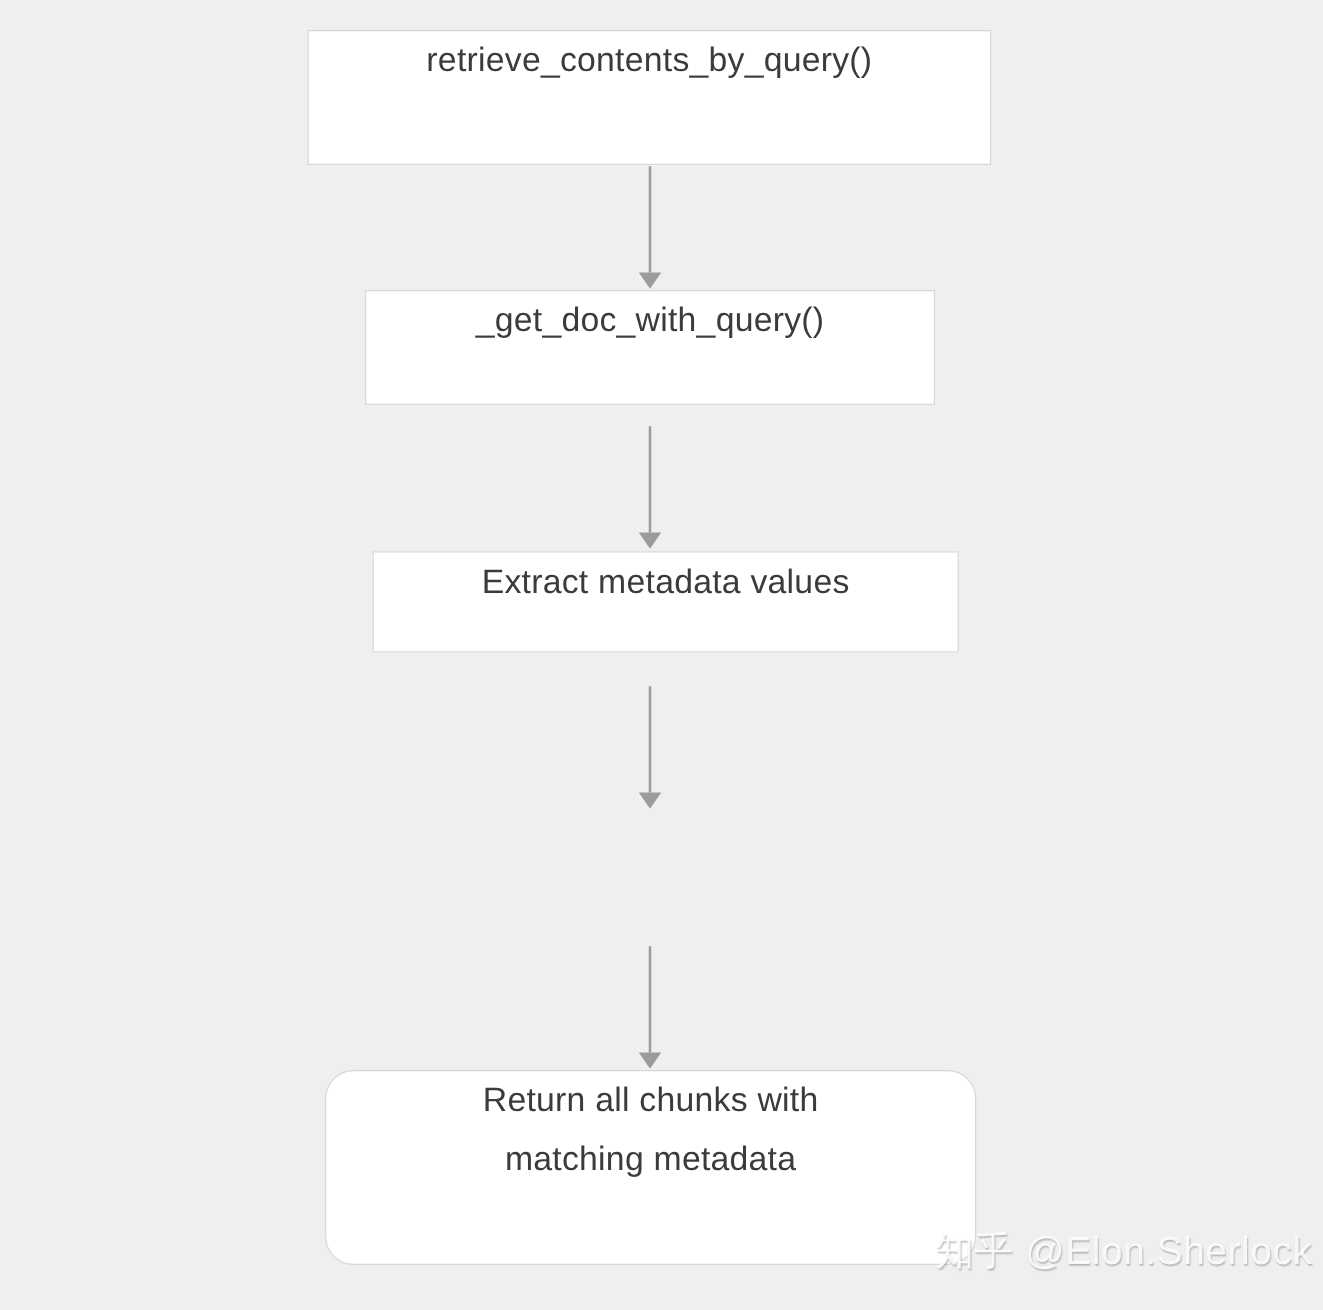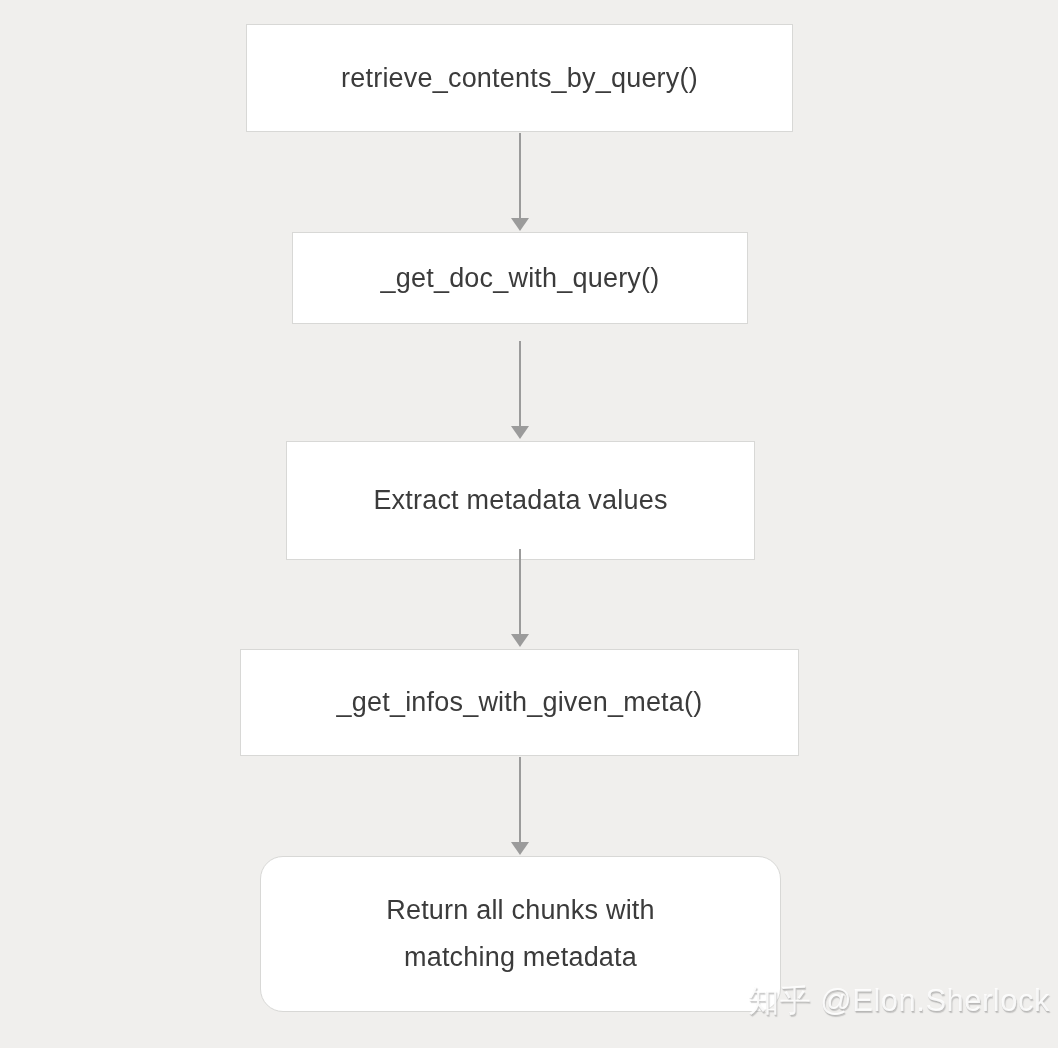--- a/index.html
+++ b/index.html
@@ -17,34 +17,33 @@
   .canvas {
     position: absolute;
     inset: 0;
   }
   .node {
     position: absolute;
     background: #ffffff;
     border: 1px solid #d8d8d6;
     box-sizing: border-box;
     display: flex;
-    align-items: center;
     justify-content: center;
   }
   .node-label {
     font-size: 27px;
     line-height: 47px;
     color: #3b3b3b;
     text-align: center;
     white-space: pre-line;
     letter-spacing: 0.2px;
   }
   .node-1 { left: 246px; top: 24px;  width: 547px; height: 108px; }
   .node-2 { left: 292px; top: 232px; width: 456px; height: 92px; }
-  .node-3 { left: 286px; top: 441px; width: 469px; height: 119px; }
+  .node-3 { left: 298px; top: 441px; width: 469px; height: 81px; }
   .node-4 { left: 240px; top: 649px; width: 559px; height: 107px; }
   .node-5 { left: 260px; top: 856px; width: 521px; height: 156px; border-radius: 23px; }
 
   .edge {
     position: absolute;
     left: 511px;
     width: 18px;
     display: flex;
     flex-direction: column;
     align-items: center;
@@ -104,23 +103,20 @@
 
   <div class="node node-3">
     <span class="node-label">Extract metadata values</span>
   </div>
 
   <div class="edge edge-3">
     <div class="edge-line"></div>
     <div class="edge-head"></div>
   </div>
 
-  <div class="node node-4">
-    <span class="node-label">_get_infos_with_given_meta()</span>
-  </div>
 
   <div class="edge edge-4">
     <div class="edge-line"></div>
     <div class="edge-head"></div>
   </div>
 
   <div class="node node-5">
     <span class="node-label">Return all chunks with
 matching metadata</span>
   </div>

